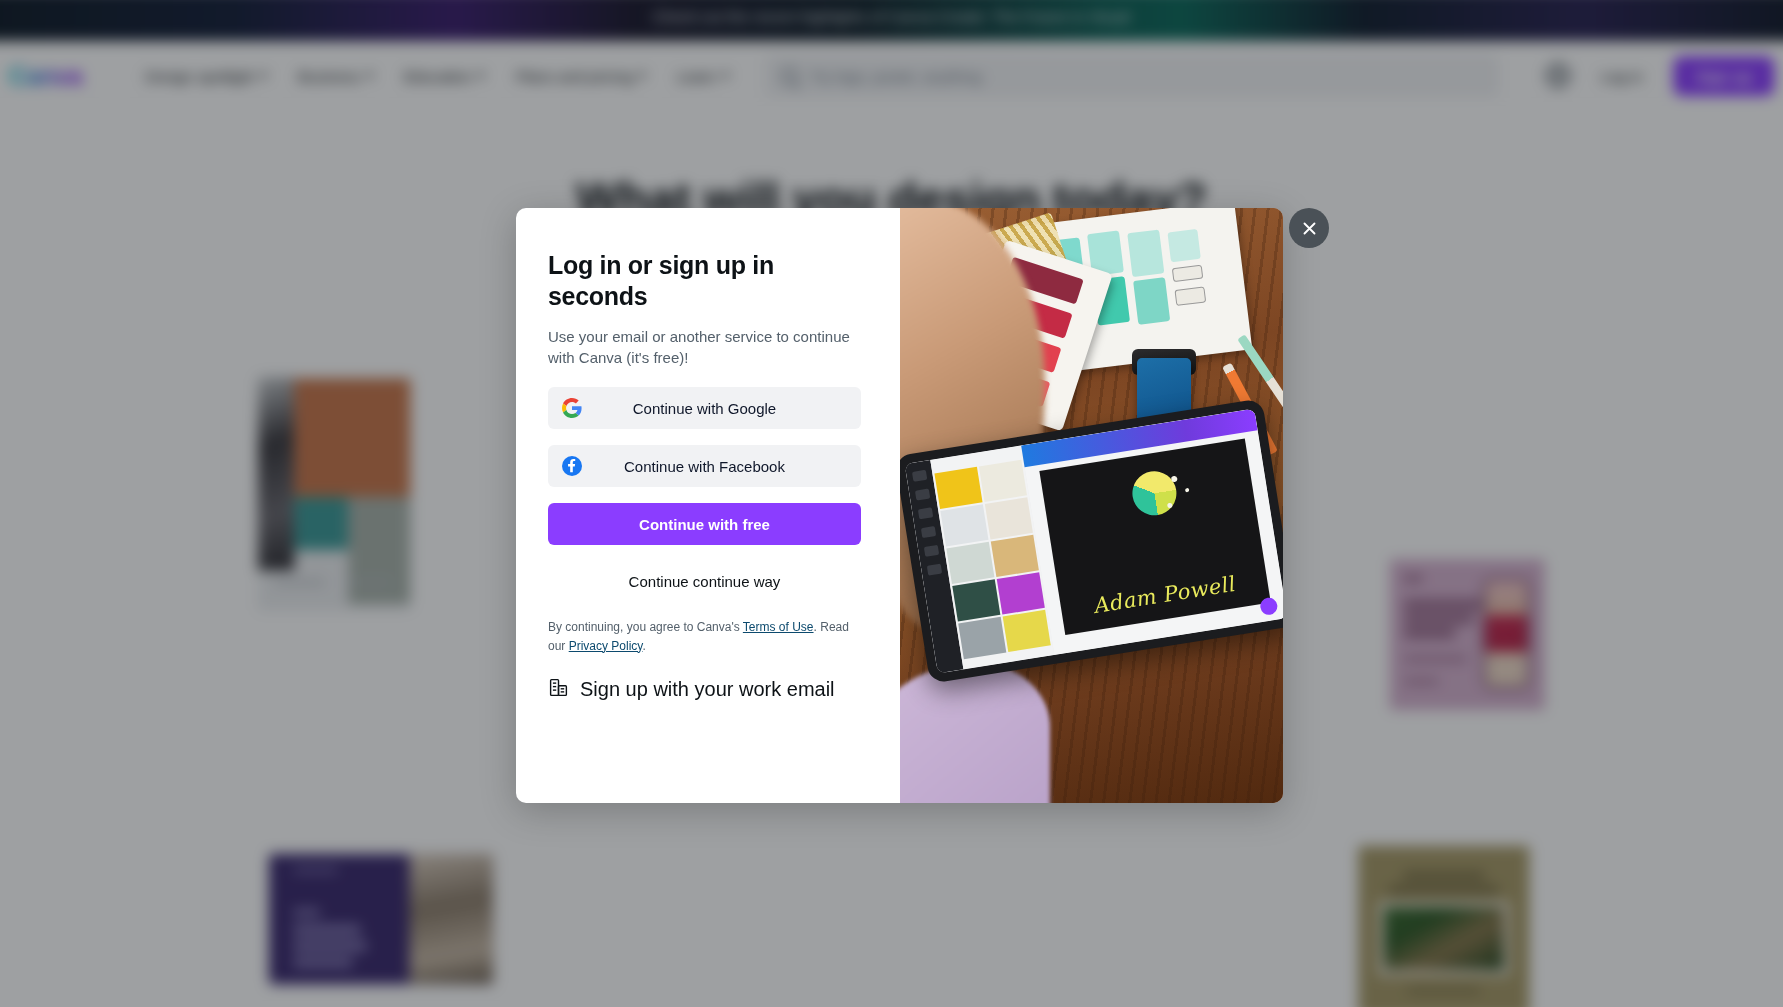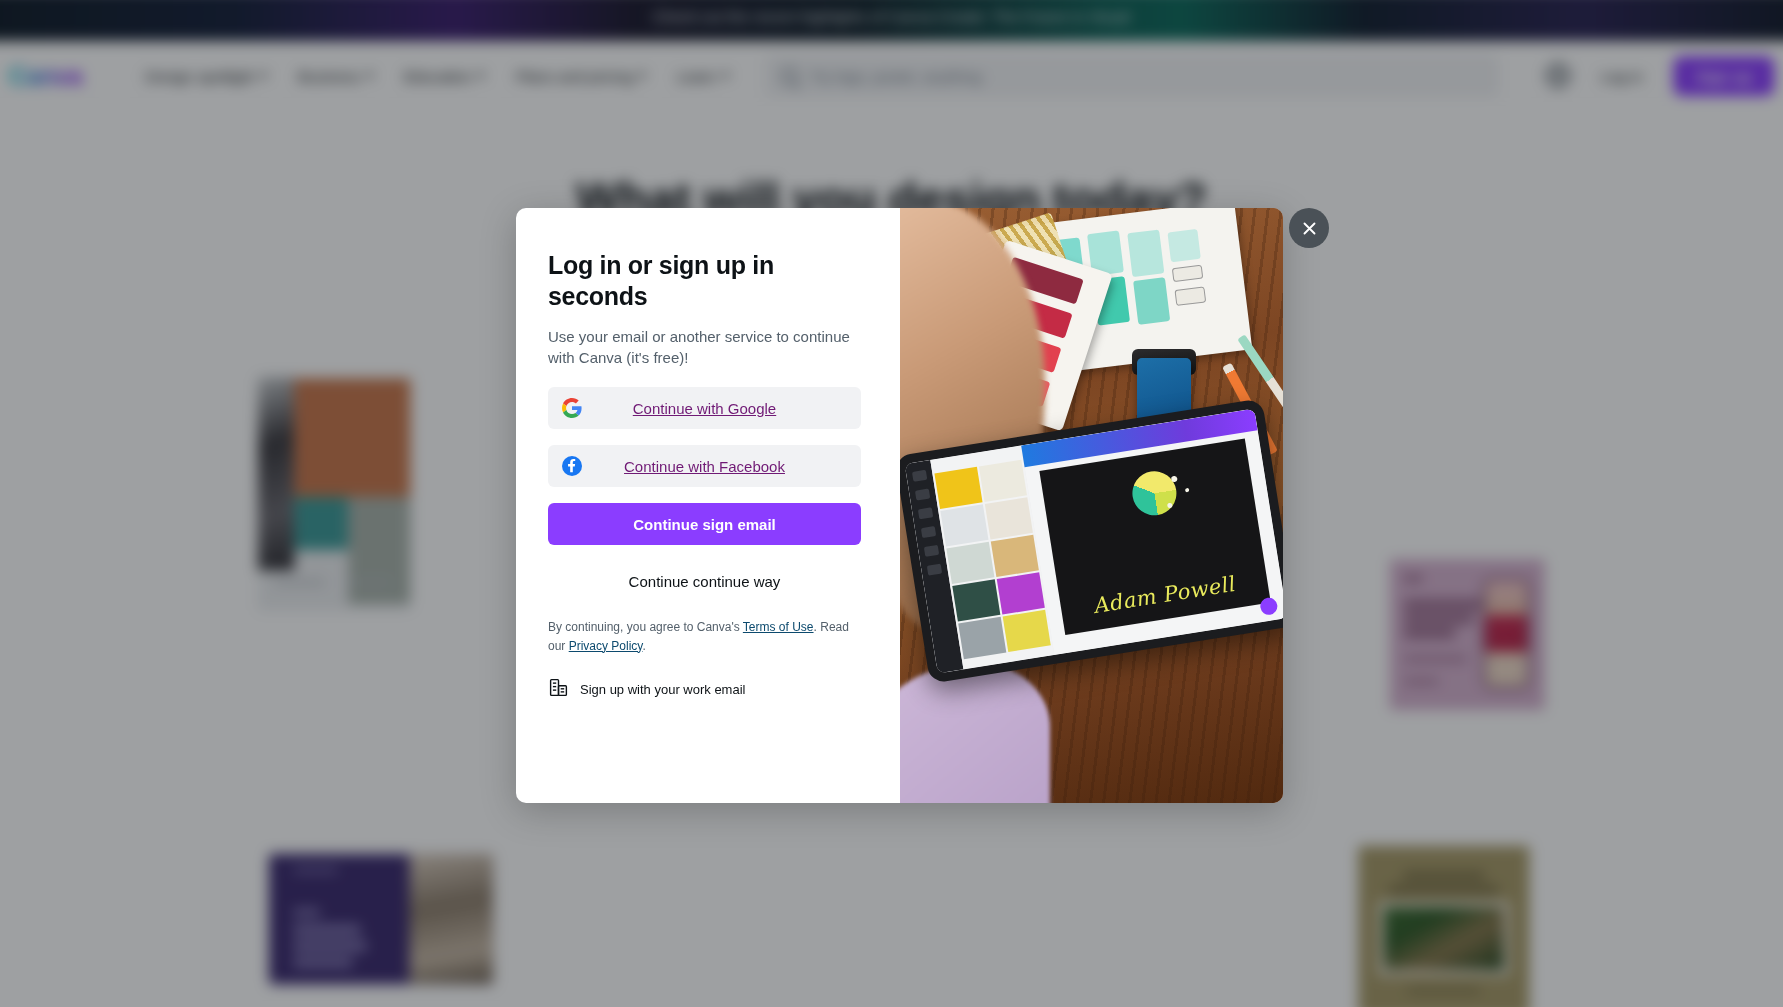--- a/index.html
+++ b/index.html
@@ -171,41 +171,41 @@
   }
   .auth-btn {
     margin-top: 0; height: 42px; border-radius: 6px; border: none;
     display: flex; align-items: center; position: relative;
     font-family: "Liberation Sans", sans-serif; cursor: pointer;
     width: 100%;
   }
   .auth-btn .bicon { position: absolute; left: 14px; display: flex; align-items: center; }
   .auth-btn .blabel { width: 100%; text-align: center; font-size: 15px; }
   .btn-grey { background: #f1f2f4; }
-  .btn-grey .blabel { color: #701a75; text-decoration: underline; }
+  .btn-grey .blabel { color: #0f172a; }
   .btn-purple { background: #8b3dff; }
   .btn-purple .blabel { color: #ffffff; font-weight: 700; }
   .spacer-18 { height: 16px; }
   .spacer-20 { height: 19px; }
 
   .another-way {
     margin-top: 22px; text-align: center;
     font-size: 15px; color: #0d1216; cursor: pointer;
     background: none; border: none; font-family: "Liberation Sans", sans-serif;
     padding: 6px 0;
   }
   .legal {
     margin-top: 22px; font-size: 12px; color: #54606b; line-height: 1.55;
     max-width: 320px;
   }
   .legal a { color: #0c4a6e; text-decoration: underline; cursor: pointer; }
   .work-row {
     margin-top: 22px; display: flex; align-items: center; gap: 11px; cursor: pointer;
   }
-  .work-label { font-size: 13px; color: #0d1216; }
+  .work-label { font-size: 20px; color: #0d1216; }
 
   .modal-right {
     width: 383px; position: relative; overflow: hidden;
     background: #7a4a2a;
   }
   
   .wood {
     position: absolute; inset: 0;
     background:
       repeating-linear-gradient(97deg, rgba(60,30,12,.28) 0 3px, rgba(140,82,40,0) 3px 13px),
@@ -417,21 +417,21 @@
             <circle cx="12" cy="12" r="12" fill="#1877F2"></circle>
             <path fill="#fff" d="M15.3 12.5l.45-2.9h-2.78V7.72c0-.8.39-1.58 1.63-1.58h1.27V3.67s-1.15-.2-2.25-.2c-2.3 0-3.8 1.39-3.8 3.92V9.6H7.27v2.9h2.55v7.02h3.14V12.5z"></path>
           </svg>
         </span>
         <span class="blabel">Continue with Facebook</span>
       </button>
 
       <div class="spacer-18"></div>
 
       <button class="auth-btn btn-purple">
-        <span class="blabel">Continue sign email</span>
+        <span class="blabel">Continue with free</span>
       </button>
 
       <button class="another-way">Continue continue way</button>
 
       <div class="legal">
         <span>By continuing, you agree to Canva's </span><a>Terms of Use</a><span>. Read our </span><a>Privacy Policy</a><span>.</span>
       </div>
 
       <div class="work-row">
         <span>

